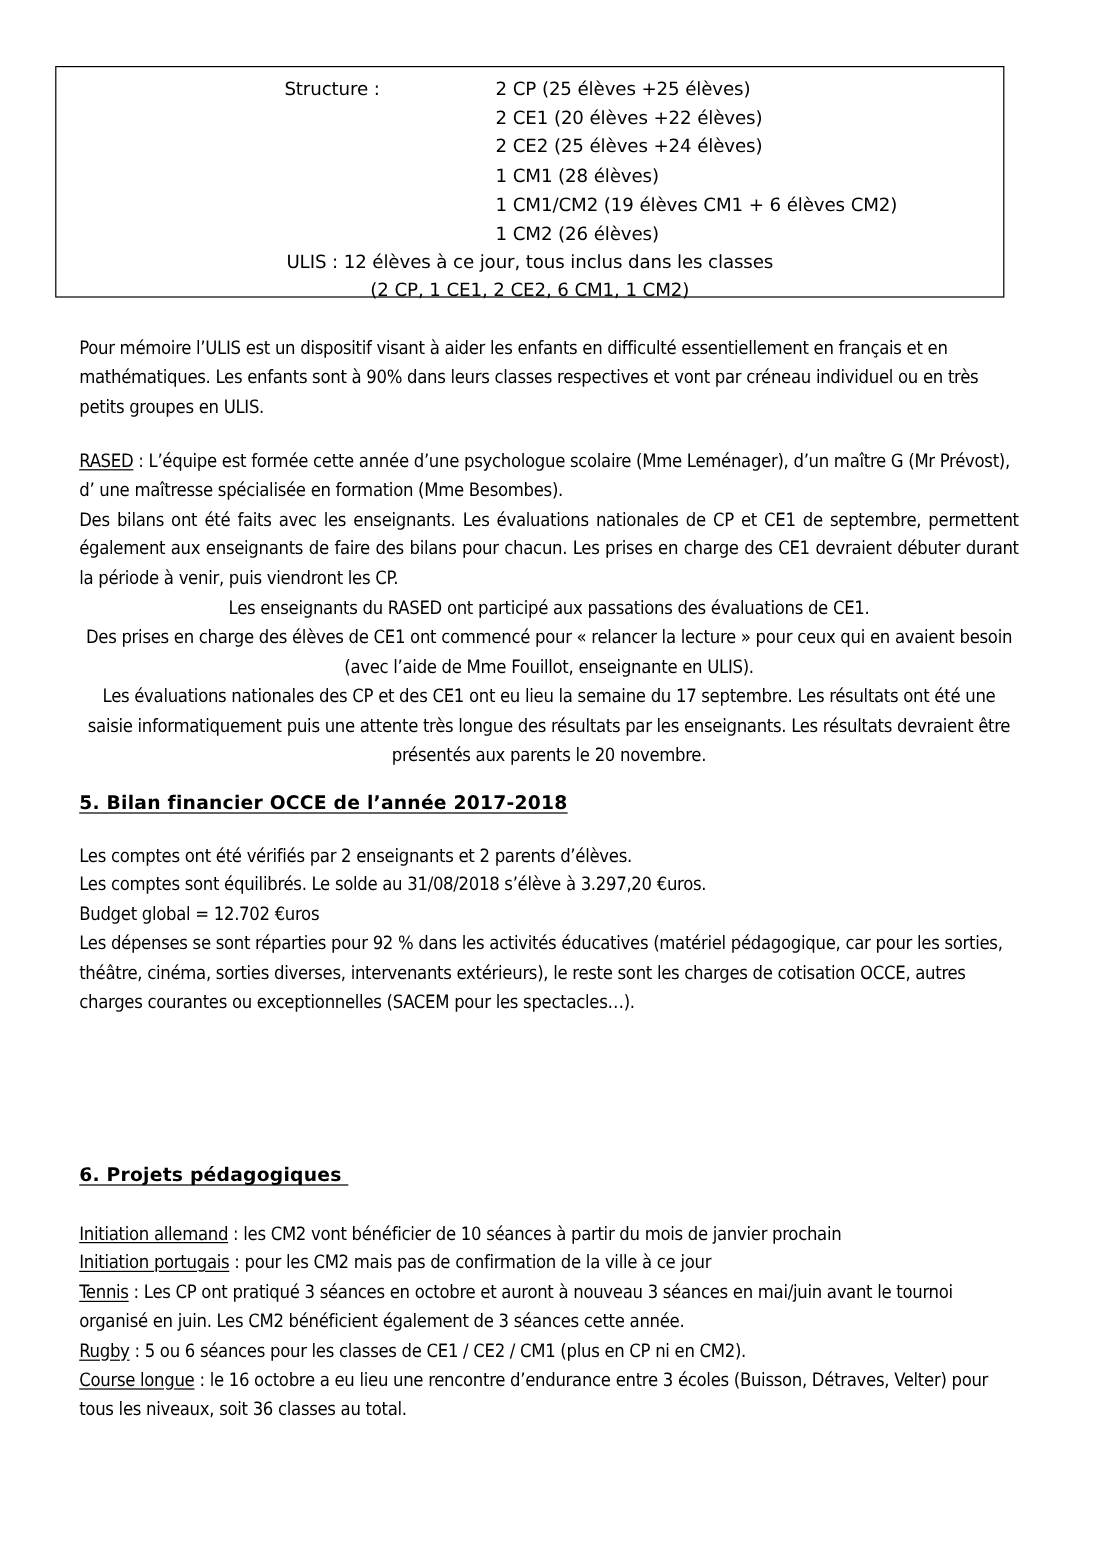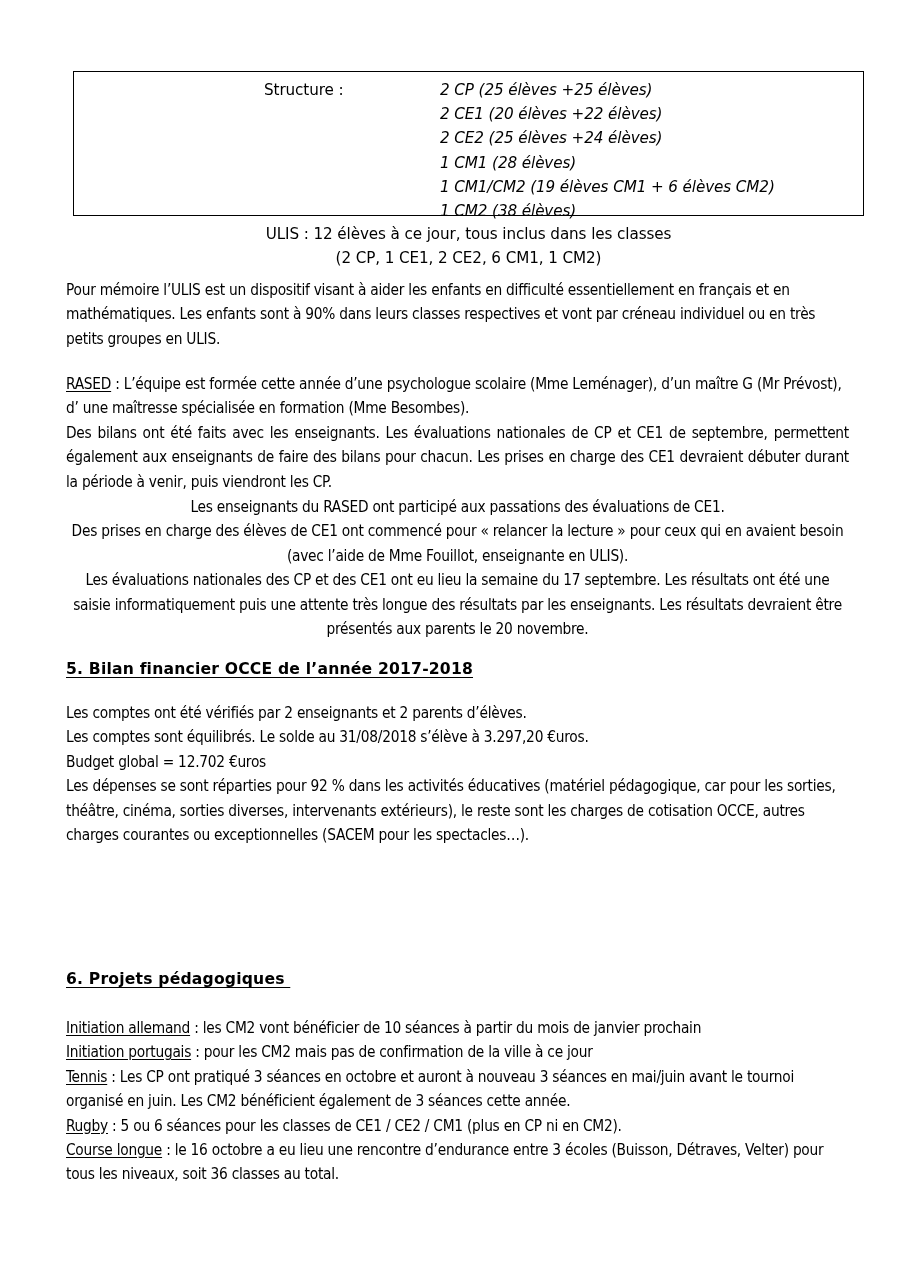--- a/index.html
+++ b/index.html
@@ -19,48 +19,46 @@
   .page {
     position: absolute;
     left: 0; top: 0;
     width: 914px;
     height: 1288px;
   }
 
   
   .structure-box {
     position: absolute;
-    left: 73px;
+    left: 46px;
     top: 55px;
     width: 791px;
-    height: 145px;
+    height: 193px;
     box-sizing: border-box;
     border: 1.6px solid #000;
-    margin-top: 16px;
   }
   .box-inner {
     position: relative;
     width: 100%;
     height: 100%;
     font-family: "DejaVu Sans", sans-serif;
     font-size: 15.2px;
     line-height: 24.2px;
     letter-spacing: -0.1px;
   }
   .box-label {
     position: absolute;
     left: 190px;
     top: 6px;
     white-space: nowrap;
   }
   .box-classes {
     position: absolute;
     left: 366px;
     top: 6px;
-    font-style: italic;
   }
   .box-classes div { white-space: nowrap; }
   .box-ulis {
     position: absolute;
     left: 0;
     right: 0;
     top: 150px;
     text-align: center;
   }
   .box-ulis div { white-space: nowrap; }
@@ -112,21 +110,21 @@
 
   <div class="structure-box">
     <div class="box-inner">
       <div class="box-label">Structure :</div>
       <div class="box-classes">
         <div>2 CP  (25 élèves +25 élèves)</div>
         <div>2  CE1 (20 élèves +22 élèves)</div>
         <div>2 CE2 (25 élèves +24 élèves)</div>
         <div>1 CM1 (28 élèves)</div>
         <div>1 CM1/CM2 (19 élèves CM1 + 6 élèves CM2)</div>
-        <div>1 CM2 (38 élèves)</div>
+        <div>1 CM2 (26 élèves)</div>
       </div>
       <div class="box-ulis">
         <div>ULIS : 12 élèves à ce jour, tous inclus dans les classes</div>
         <div>(2 CP, 1 CE1, 2 CE2, 6 CM1, 1 CM2)</div>
       </div>
     </div>
   </div>
 
   <div class="body-text" id="para-ulis">
     <p class="para">Pour mémoire l’ULIS est un dispositif visant à aider les enfants en difficulté essentiellement en français et en mathématiques. Les enfants sont à 90% dans leurs classes respectives et vont par créneau individuel ou en très petits groupes en ULIS.</p>

